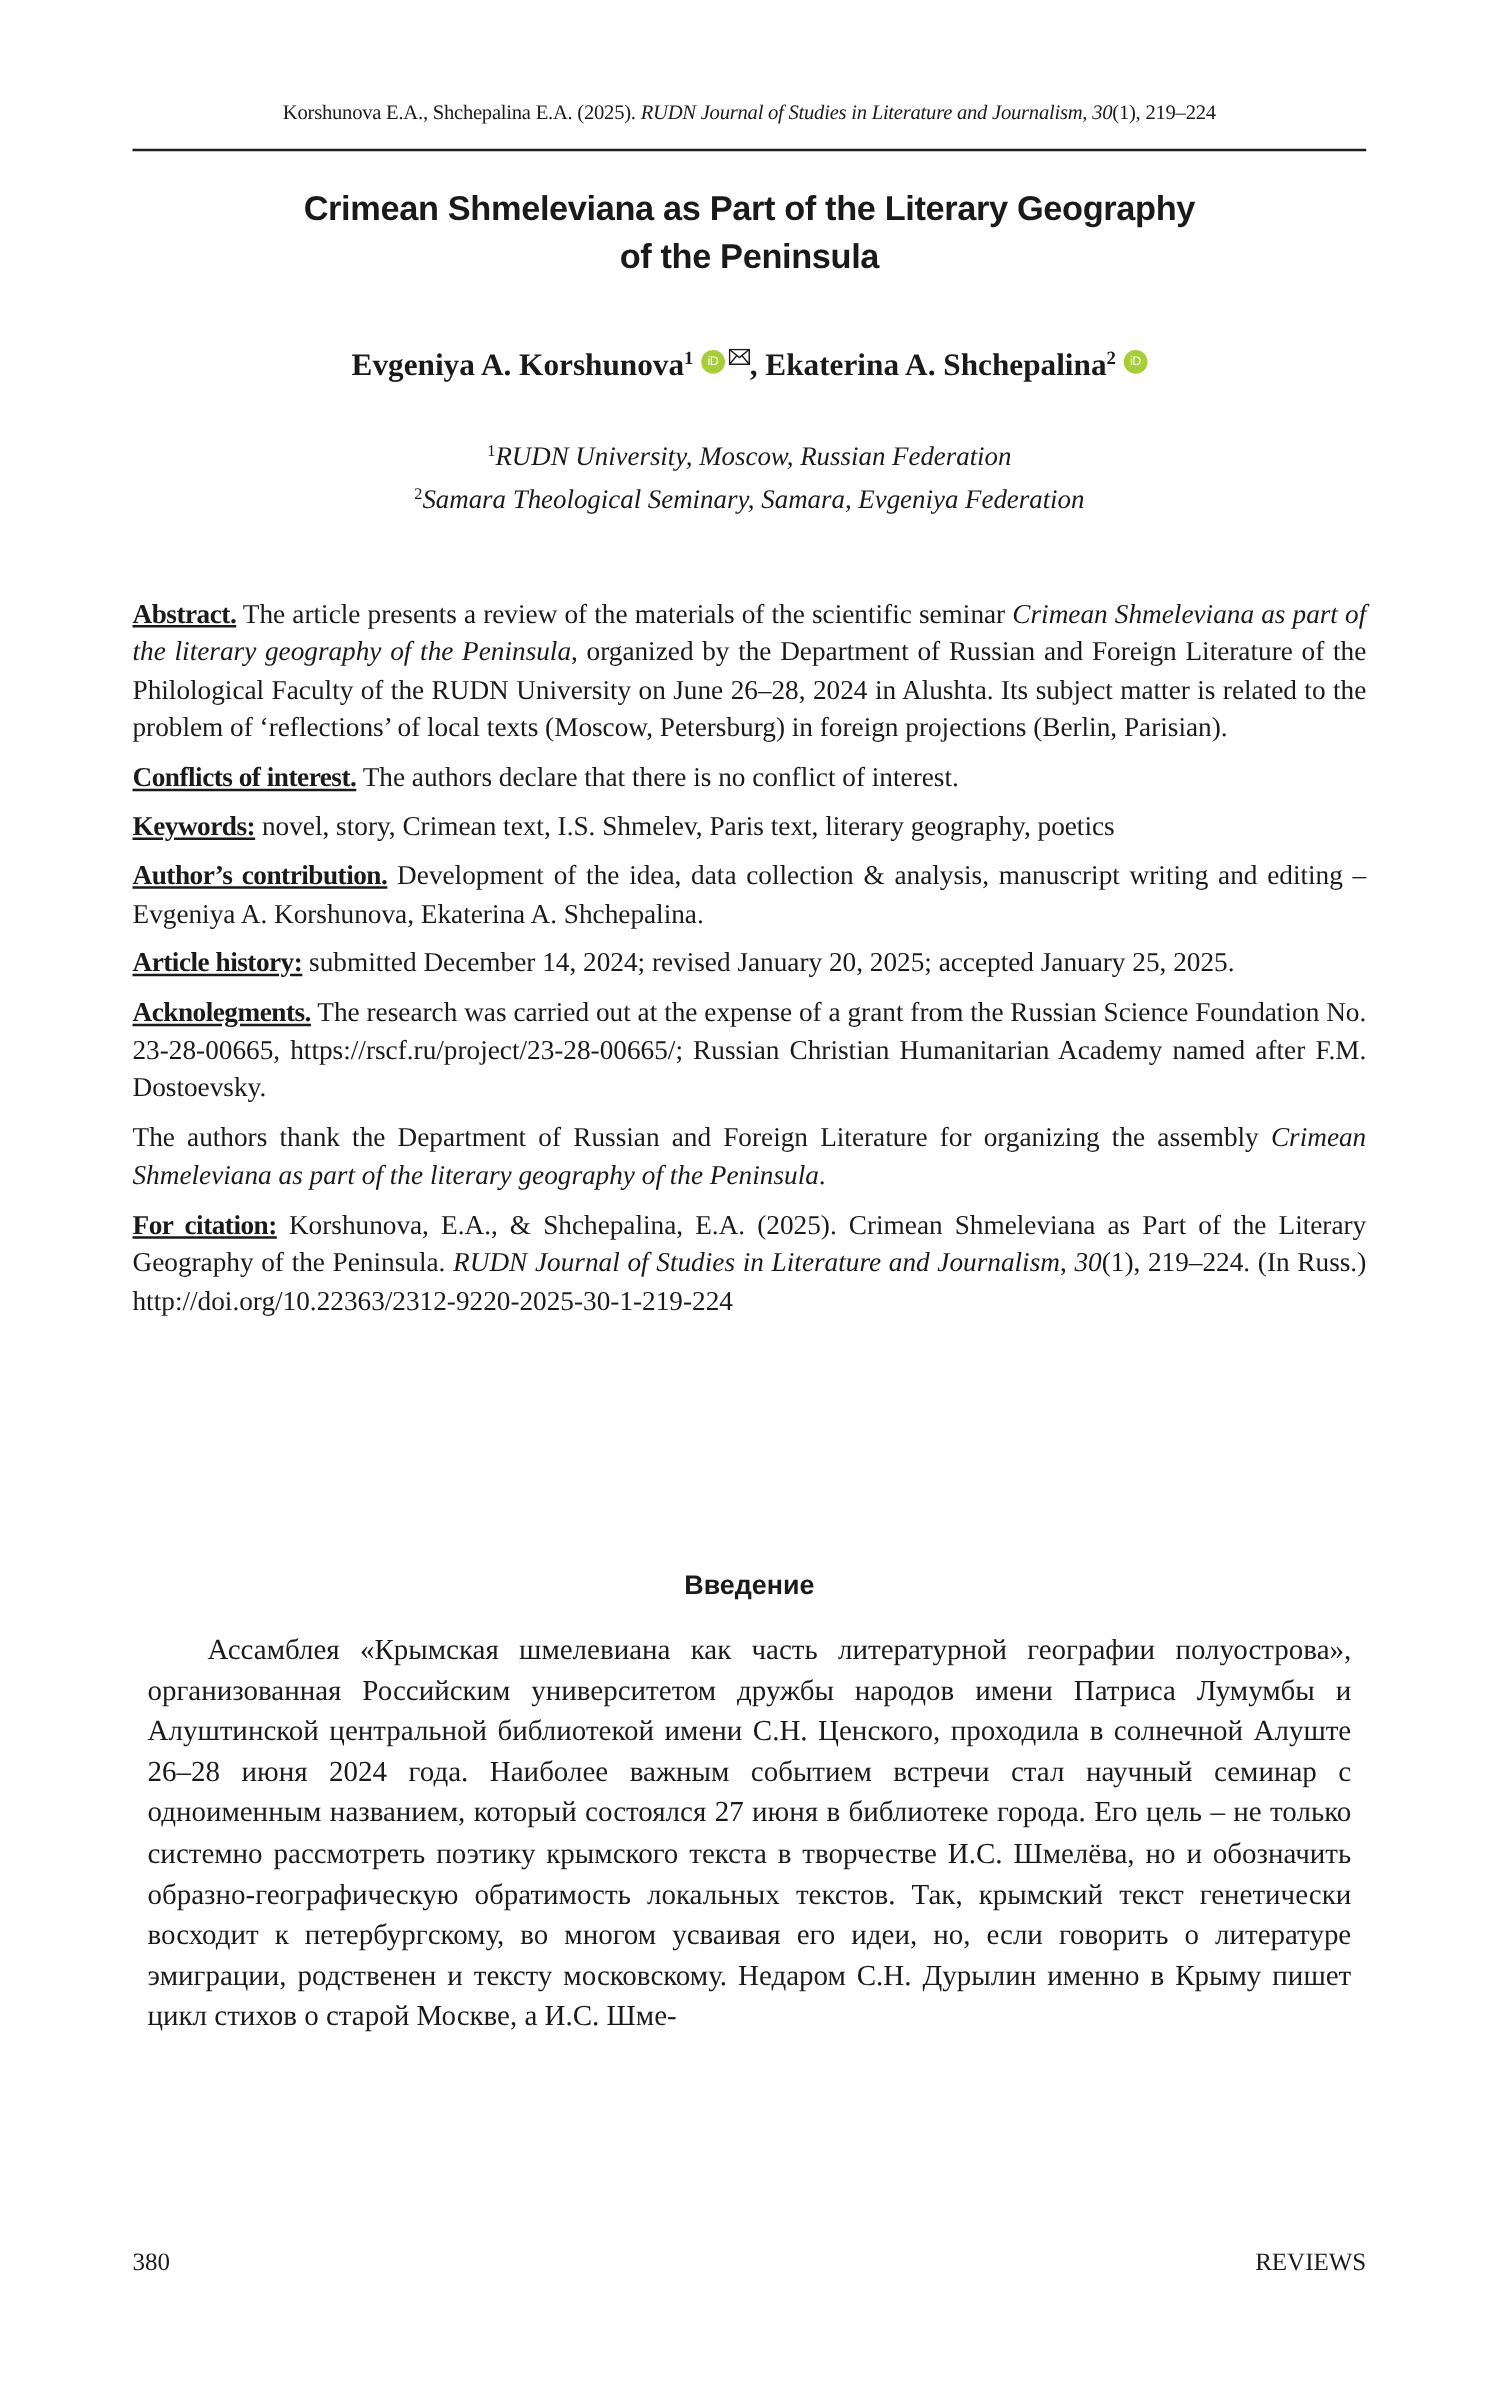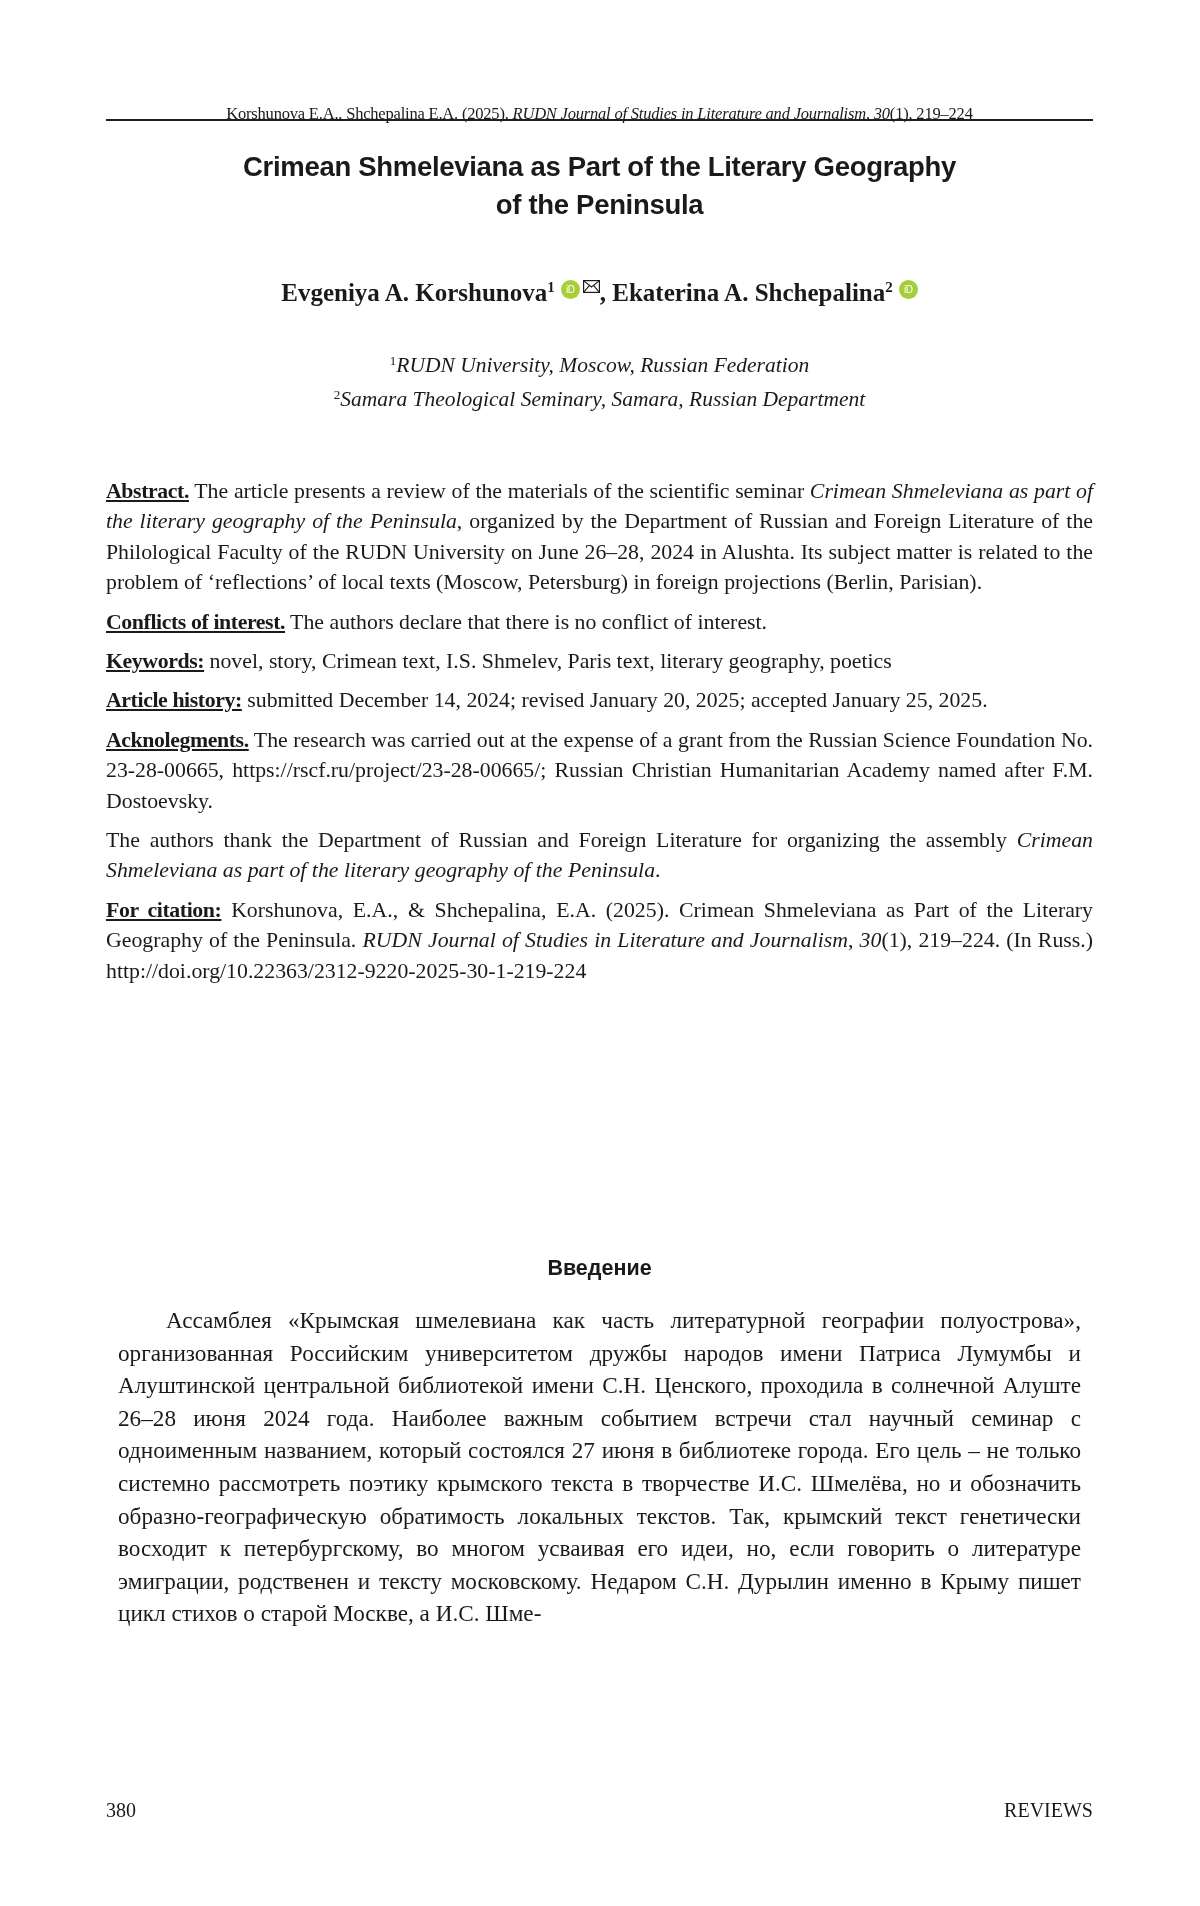--- a/index.html
+++ b/index.html
@@ -7,21 +7,20 @@
       width: 1200px; height: 1906px; position: relative; overflow: hidden;
       color: #1a1a1a;
       font-family: "Liberation Serif", "DejaVu Serif", serif;
     }
     .page { position: absolute; left: 106px; top: 0; width: 987px; }
 
     .running-head {
       position: absolute; top: 80px; left: 0; width: 987px;
       text-align: center; font-size: 16.5px; letter-spacing: -0.2px;
       white-space: nowrap;
-      margin-top: 24px;
     }
     .running-head i { font-style: italic; }
     .rule {
       position: absolute; top: 119px; left: 0; width: 987px; height: 2px; background: #1e1e1e;
     }
 
     .title {
       position: absolute; top: 148px; left: 0; width: 987px; text-align: center;
       font-family: "Liberation Sans", "DejaVu Sans", sans-serif;
       font-weight: bold; font-size: 27.5px; line-height: 38px; letter-spacing: -0.3px;
@@ -89,27 +88,28 @@
     <div>of the Peninsula</div>
   </div>
 
   <div class="authors"><span>Evgeniya A. Korshunova</span><sup>1</sup><span class="orcid" style="background: rgb(166, 206, 57);">iD</span><span class="mail-icon"><svg width="17" height="13" viewBox="0 0 17 13">
           <rect x="0.6" y="0.6" width="15.8" height="11.8" fill="none" stroke="#1a1a1a" stroke-width="1.2"></rect>
           <path d="M0.6 0.6 L8.5 7 L16.4 0.6 M0.6 12.4 L6.5 5.4 M16.4 12.4 L10.5 5.4" fill="none" stroke="#1a1a1a" stroke-width="1.1"></path>
         </svg></span><span>, </span><span>Ekaterina A. Shchepalina</span><sup>2</sup><span class="orcid" style="background: rgb(166, 206, 57);">iD</span></div>
 
   <div class="affil">
     <div><sup>1</sup><i>RUDN University, Moscow, Russian Federation</i></div>
-    <div><sup>2</sup><i>Samara Theological Seminary, Samara, Russian Department</i></div>
+    <div><sup>2</sup><i>Samara Theological Seminary, Samara, Evgeniya Federation</i></div>
   </div>
 
   <div class="meta">
     <p><b>Abstract.</b><span> The article presents a review of the materials of the scientific seminar </span><i>Crimean Shmeleviana as part of the literary geography of the Peninsula</i><span>, organized by the Department of Russian and Foreign Literature of the Philological Faculty of the RUDN University on June 26–28, 2024 in Alushta. Its subject matter is related to the problem of ‘reflections’ of local texts (Moscow, Petersburg) in foreign projections (Berlin, Parisian).</span></p>
     <p><b>Conflicts of interest.</b><span> The authors declare that there is no conflict of interest.</span></p>
     <p><b>Keywords:</b><span> novel, story, Crimean text, I.S. Shmelev, Paris text, literary geography, poetics</span></p>
+    <p><b>Author’s contribution.</b><span> Development of the idea, data collection &amp; analysis, manuscript writing and editing – Evgeniya A. Korshunova, Ekaterina A. Shchepalina.</span></p>
     <p><b>Article history:</b><span> submitted December 14, 2024; revised January 20, 2025; accepted January 25, 2025.</span></p>
     <p><b>Acknolegments.</b><span> The research was carried out at the expense of a grant from the Russian Science Foundation No. 23-28-00665, https://rscf.ru/project/23-28-00665/; Russian Christian Humanitarian Academy named after F.M. Dostoevsky.</span></p>
     <p><span>The authors thank the Department of Russian and Foreign Literature for organizing the assembly </span><i>Crimean Shmeleviana as part of the literary geography of the Peninsula</i><span>.</span></p>
     <p><b>For citation:</b><span> Korshunova, E.A., &amp; Shchepalina, E.A. (2025). Crimean Shmeleviana as Part of the Literary Geography of the Peninsula. </span><i>RUDN Journal of Studies in Literature and Journalism</i><span>, </span><i>30</i><span>(1), 219–224. (In Russ.) </span><span>http://doi.org/10.22363/2312-9220-2025-30-1-219-224</span></p>
   </div>
 
   <div class="section-heading">Введение</div>
   <div class="body-text">
     <p>Ассамблея «Крымская шмелевиана как часть литературной географии полуострова», организованная Российским университетом дружбы на­родов имени Патриса Лумумбы и Алуштинской центральной библиоте­кой имени С.Н. Ценского, проходила в солнечной Алуште 26–28 июня 2024 года. Наиболее важным событием встречи стал научный семинар с одноименным названием, который состоялся 27 июня в библиотеке горо­да. Его цель – не только системно рассмотреть поэтику крымского текста в творчестве И.С. Шмелёва, но и обозначить образно-географическую обратимость локальных текстов. Так, крымский текст генетически восхо­дит к петербургскому, во многом усваивая его идеи, но, если говорить о литературе эмиграции, родственен и тексту московскому. Недаром С.Н. Ду­рылин именно в Крыму пишет цикл стихов о старой Москве, а И.С. Шме-</p>
   </div>

